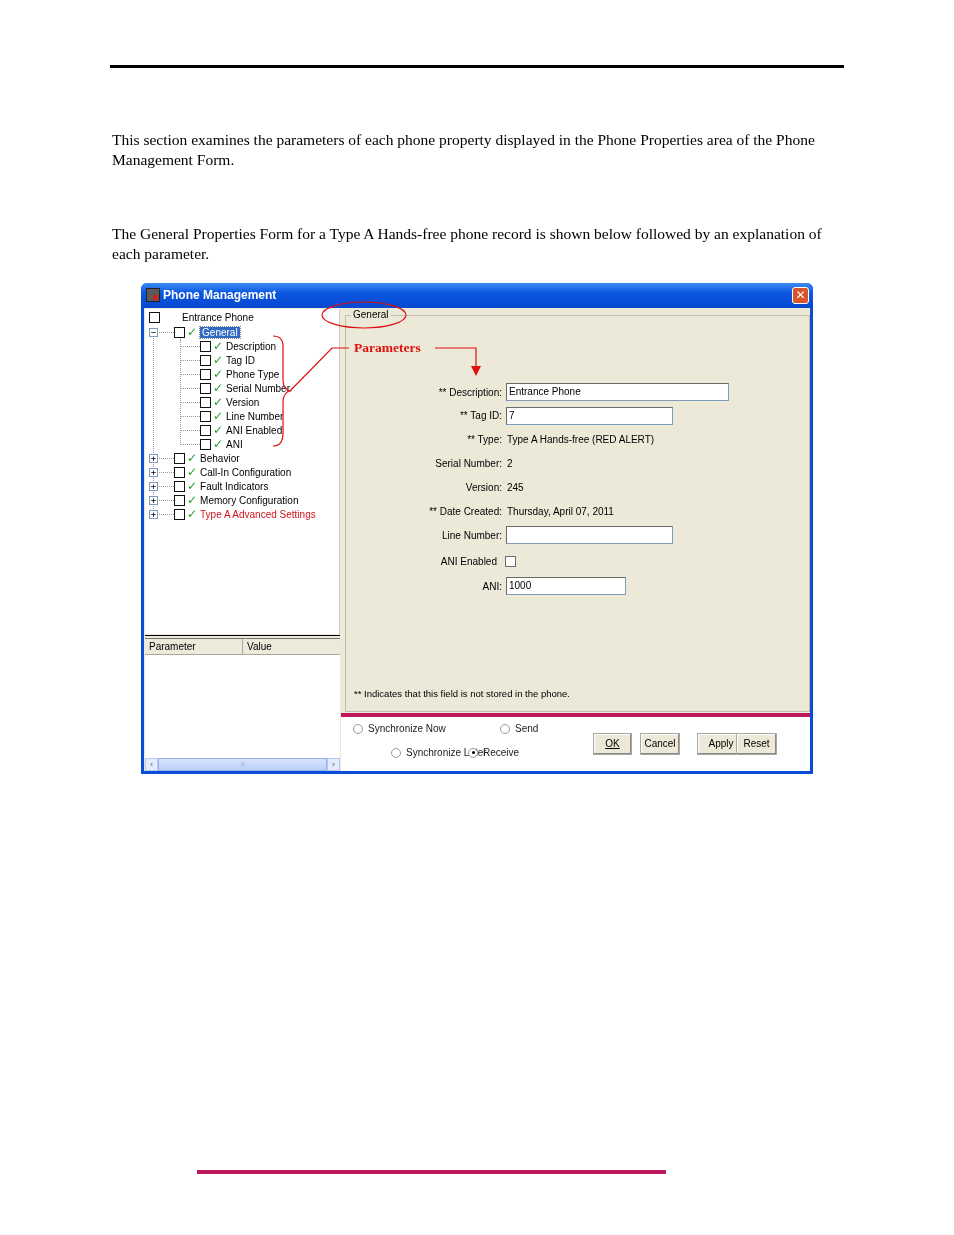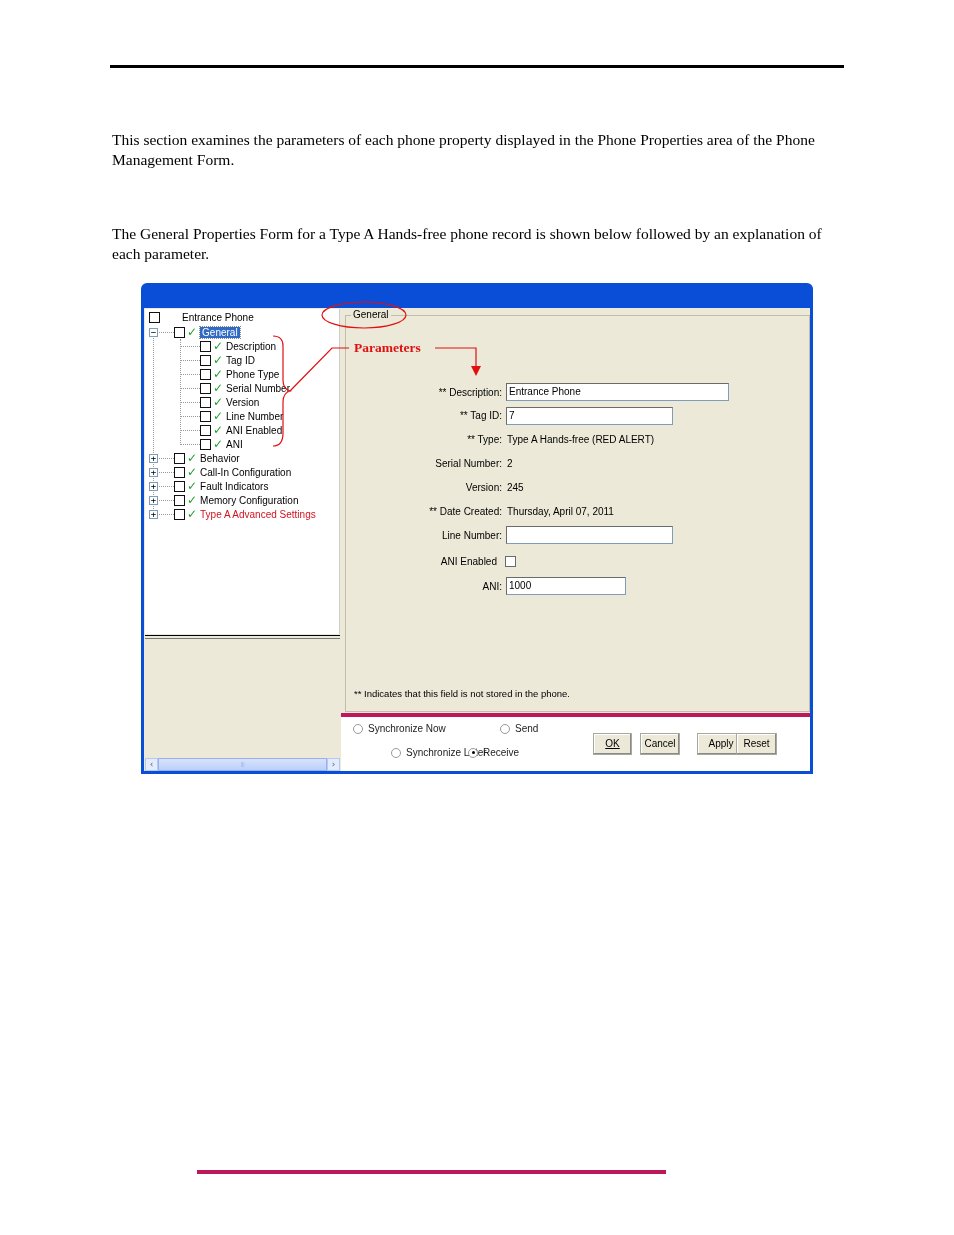--- a/index.html
+++ b/index.html
@@ -85,20 +85,25 @@
   </style>
 </head>
 <body>
 
 <div class="rule top"></div>
 
 <p class="para p1">This section examines the parameters of each phone property displayed in the Phone Properties area of the Phone Management Form.</p>
 <p class="para p2">The General Properties Form for a Type A Hands-free phone record is shown below followed by an explanation of each parameter.</p>
 
 <div class="win">
+  <div class="titlebar">
+    <span class="title-icon"></span>
+    <span class="title-text">Phone Management</span>
+    <div class="close-btn"><span>✕</span></div>
+  </div>
 
   <div class="client">
 
     <div class="tree">
 
       <div class="dotv" style="left:8px; top:26px; height:184px;"></div>
       <div class="dotv" style="left:35px; top:30px; height:106px;"></div>
       <div class="doth" style="left:35px; top:37px; width:20px;"></div>
       <div class="doth" style="left:35px; top:51px; width:20px;"></div>
       <div class="doth" style="left:35px; top:65px; width:20px;"></div>
@@ -194,20 +199,26 @@
       <div class="expander" style="left:4px; top:201px;">+</div>
       <div class="tnode" style="left:29px; top:199px;">
         <span class="cbox"></span>
           <span class="check">✓</span>
         <span class="tlabel red">Type A Advanced Settings</span>
       </div>
     </div>
 
     <div class="splitter"></div>
 
+    <div class="plist">
+      <div class="plist-hdr">
+        <div style="width:98px;">Parameter</div>
+        <div style="width:97px; border-right:none;">Value</div>
+      </div>
+    </div>
     <div class="hscroll">
       <div class="sbtn">‹</div>
       <div class="sthumb">|||</div>
       <div class="sbtn">›</div>
     </div>
 
     <div class="group">
       <span class="group-legend">General</span>
 
       <span class="flabel" style="left:0; top:71px;">** Description:</span>

